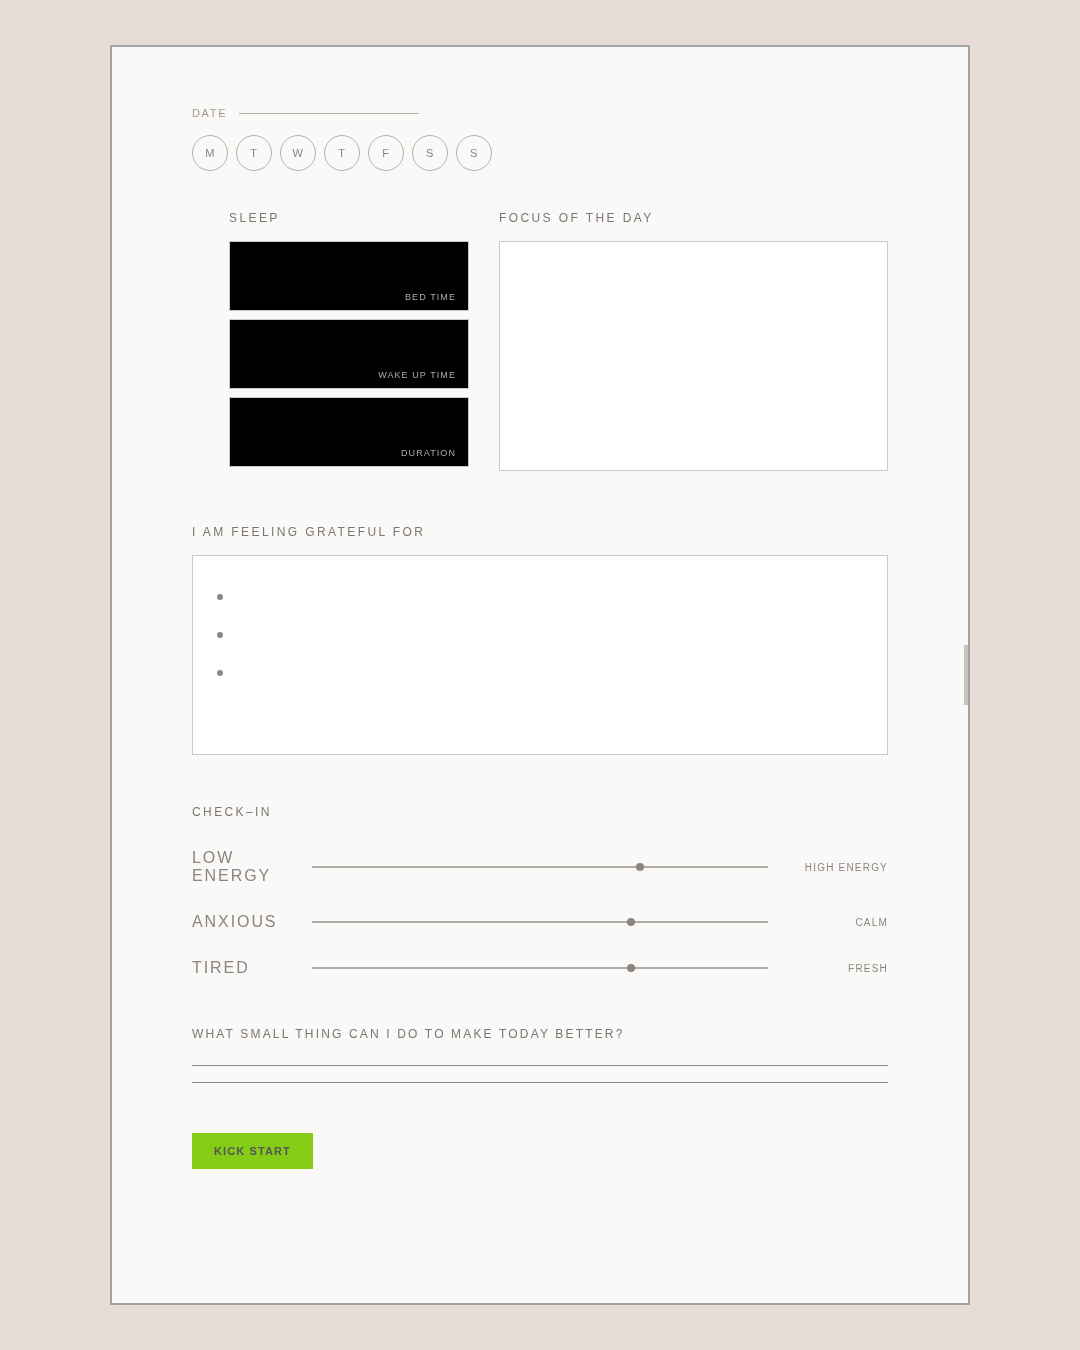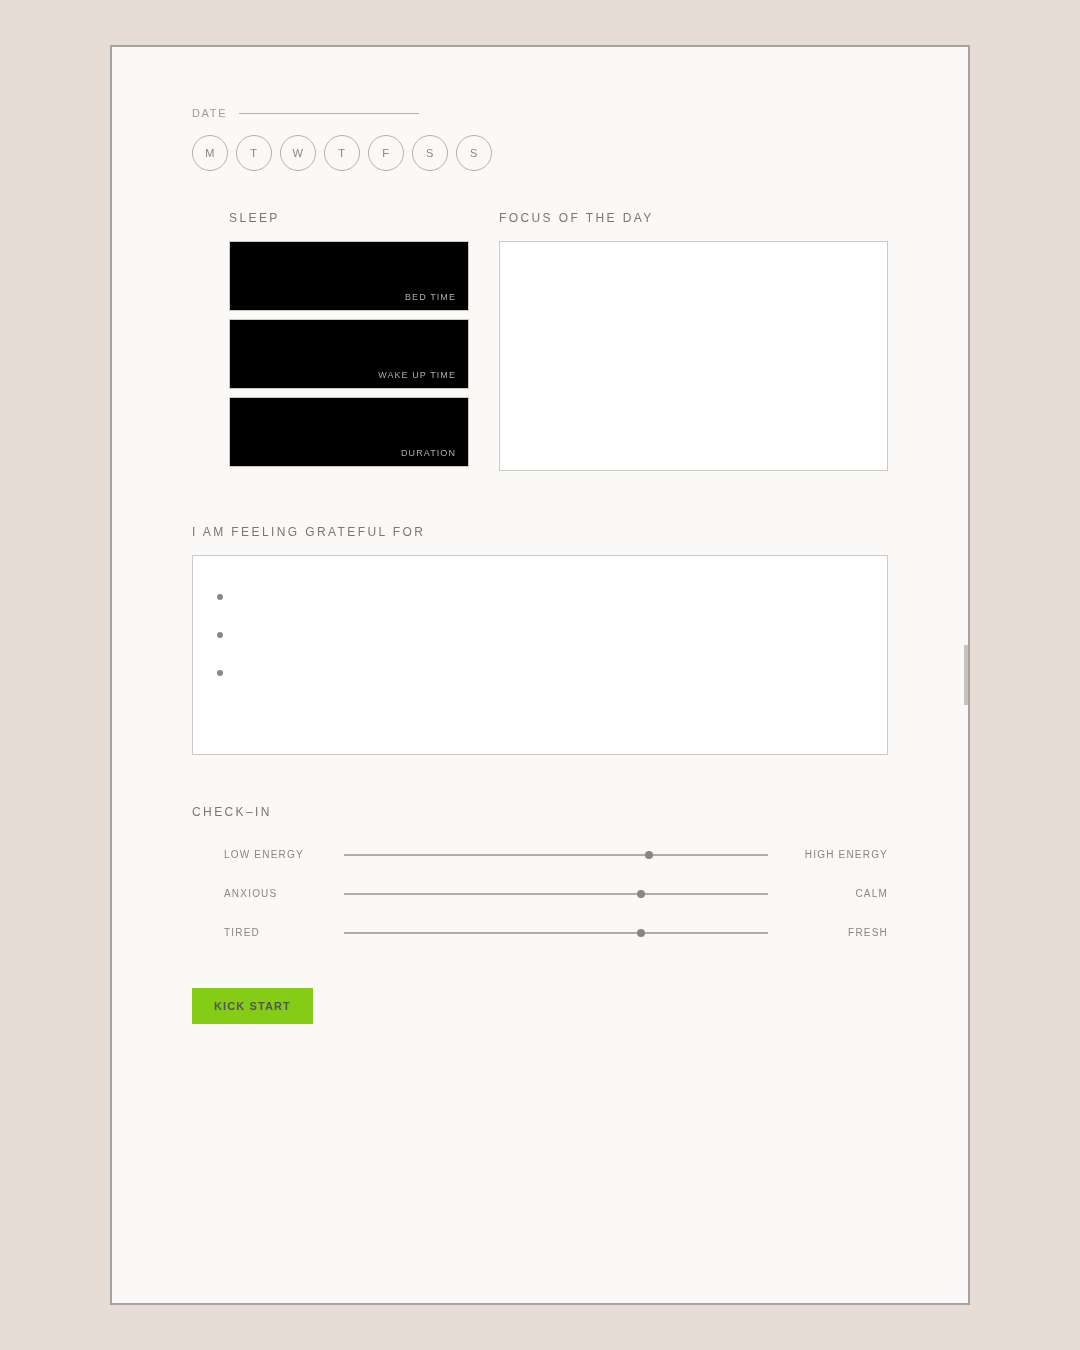--- a/index.html
+++ b/index.html
@@ -174,25 +174,24 @@
     }
 
     .checkin-row {
       display: flex;
       align-items: center;
       margin-bottom: 28px;
     }
 
     .checkin-left-label {
       width: 100px;
-      font-size: 10px;
+      font-size: 16px;
       letter-spacing: 0.12em;
       color: #8a8580;
       font-family: 'Arial', sans-serif;
-      margin-left: 32px;
     }
 
     .checkin-slider-area {
       flex: 1;
       margin: 0 20px;
       position: relative;
       height: 6px;
     }
 
     .slider-track {
@@ -357,17 +356,22 @@
           <div class="checkin-slider-area">
             <div class="slider-track"></div>
             <div class="slider-thumb" style="left: calc(70% - 4px);"></div>
           </div>
           <div class="checkin-right-label">FRESH</div>
         </div>
       </div>
   </div>
 
   
+  <div class="small-thing-section">
+    <div class="small-thing-title">WHAT SMALL THING CAN I DO TO MAKE TODAY BETTER?</div>
+    <div class="small-thing-line"></div>
+    <div class="small-thing-line" style="margin-top:16px;"></div>
+  </div>
 
   
   <button class="kick-start-btn">KICK START</button>
 
 </div>
 
 </body></html>

